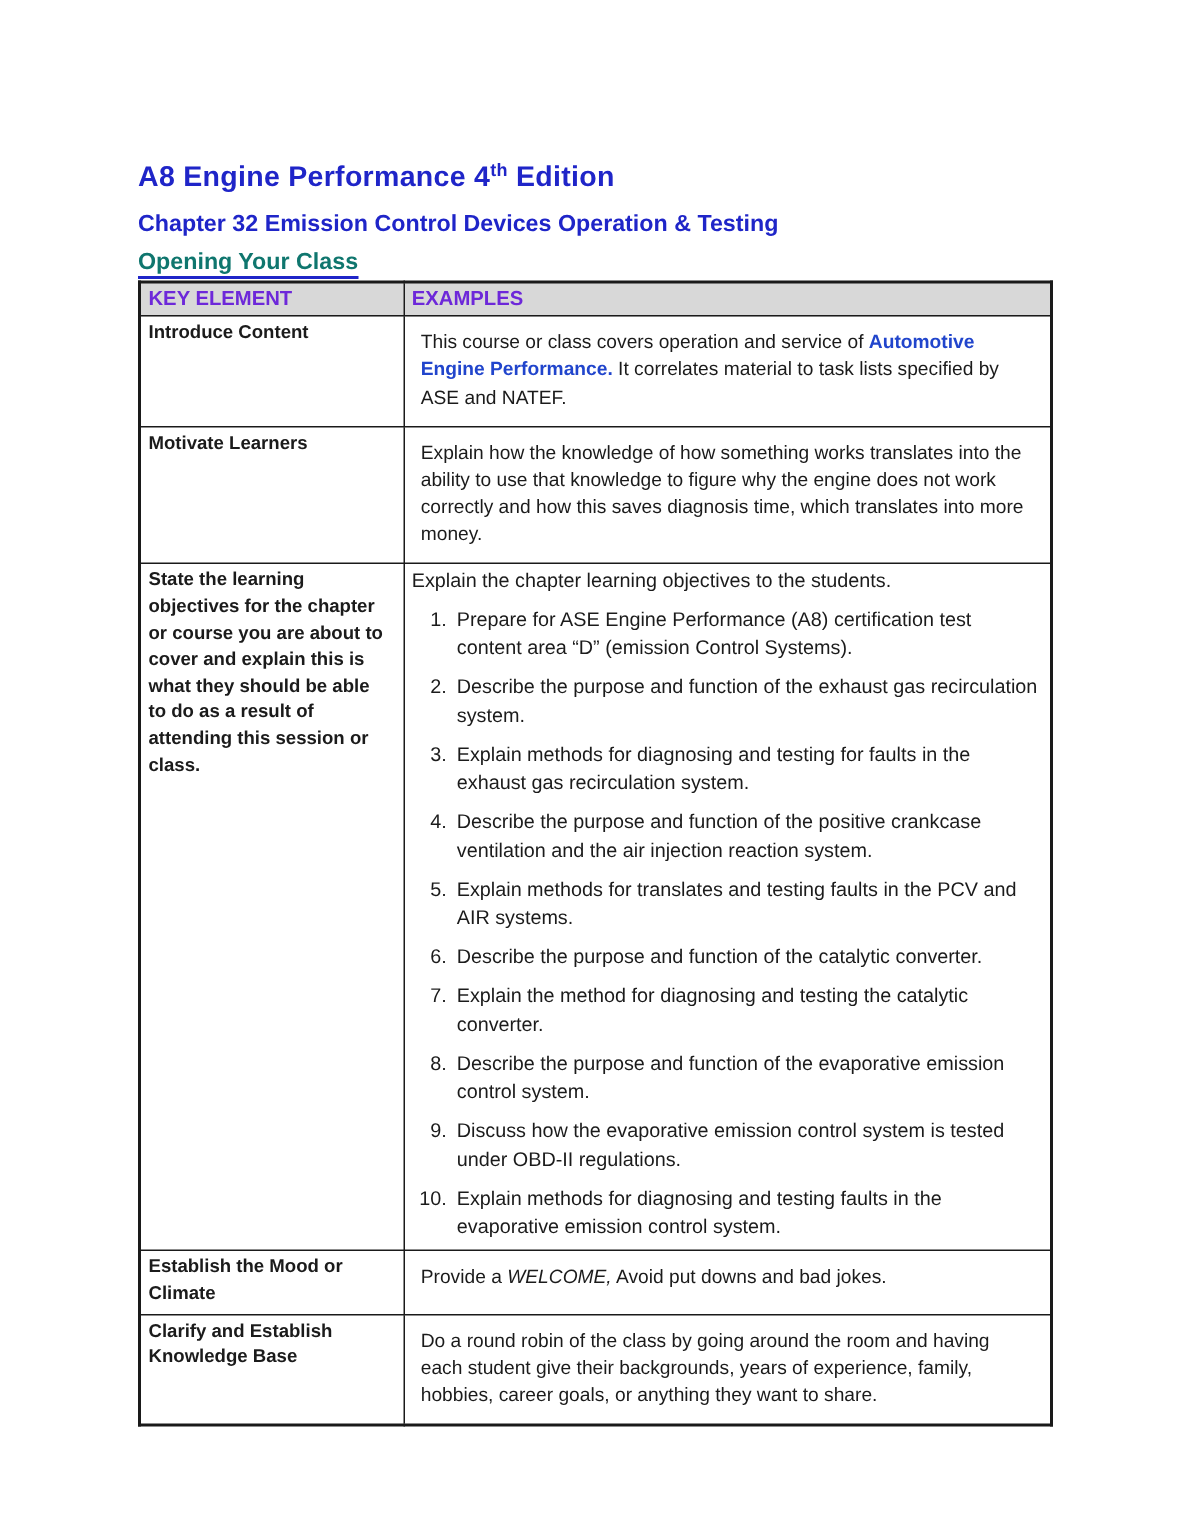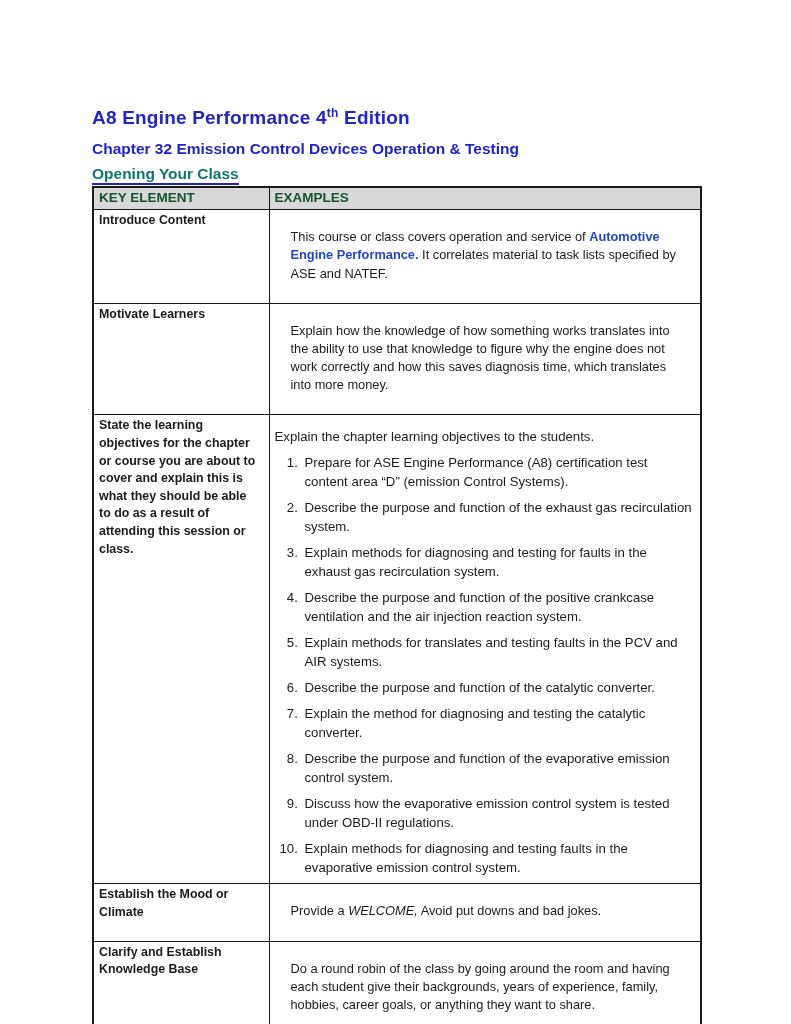--- a/index.html
+++ b/index.html
@@ -58,45 +58,45 @@
   table.key-table col.col-ex  { width: 432px; }
   table.key-table th,
   table.key-table td {
     border: 1px solid #1a1a1a;
     vertical-align: top;
     text-align: left;
     padding: 2px 8px 4px 5px;
   }
   th.hdr {
     background: #d8d8d8;
-    color: #14532d;
+    color: #6d28d9;
     font-size: 13.5px;
     font-weight: bold;
     padding-top: 1px;
     padding-bottom: 2px;
   }
   td.key-cell {
     font-weight: bold;
     font-size: 12.4px;
     line-height: 1.42;
     padding-top: 4px;
   }
   td.ex-cell {
     font-size: 12.8px;
     line-height: 1.42;
     padding-top: 4px;
   }
-  .ex-text { margin: 16px; }
+  .ex-text { margin: 6px; }
   .inline-blue {
     color: #2145cc;
     font-weight: bold;
   }
   .em { font-style: italic; text-align: right; }
   .objectives-intro {
-    margin: 11px 0 7px 0;
+    margin: 0 0 7px 0;
     font-size: 13.2px;
   }
   ol.objectives {
     margin: 0;
     padding: 0 0 0 27px;
     font-size: 13.2px;
   }
   ol.objectives li {
     margin: 0 0 8px 0;
     padding-left: 3px;

